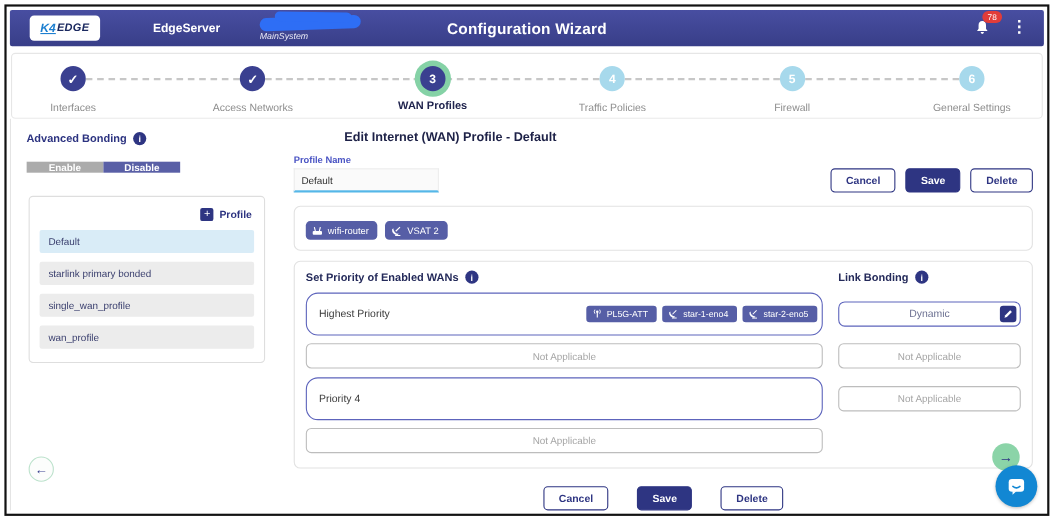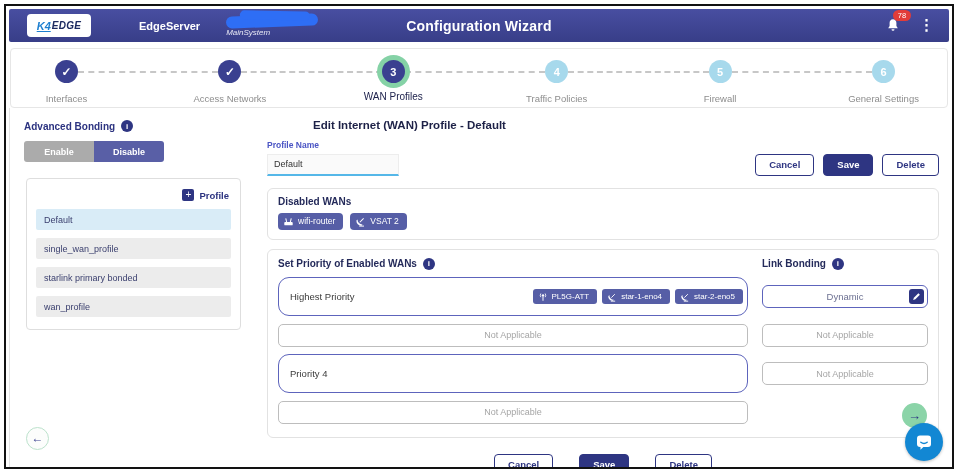--- a/index.html
+++ b/index.html
@@ -6,46 +6,46 @@
   .page{position:relative;width:958px;height:473px;font-family:"Liberation Sans",sans-serif;background:#fff;overflow:hidden;}
   .frame{position:absolute;left:4px;top:4px;right:4px;bottom:4px;border:2px solid #121212;background:#fff;overflow:hidden;}
   .inner{position:absolute;inset:3px;display:flex;flex-direction:column;}
 
   
   .topbar{height:33px;flex:0 0 33px;background:linear-gradient(180deg,#484ea1 0%,#383e88 100%);border-radius:2px;display:flex;align-items:center;position:relative;color:#fff;}
   .logo-box{background:#fff;border-radius:4px;width:64px;height:23px;margin-left:18px;display:flex;align-items:center;justify-content:center;gap:1px;}
   .logo-k4{font-style:italic;font-weight:bold;font-size:11px;color:#1d7fd0;text-decoration:underline;}
   .logo-edge{font-style:italic;font-weight:bold;font-size:10px;color:#1c2a60;letter-spacing:.3px;}
   .product-name{margin-left:20px;font-size:11px;font-weight:bold;padding-left:28px;}
-  .account{margin-left:26px;display:flex;flex-direction:column;}
+  .account{margin-left:36px;display:flex;flex-direction:column;}
   .scribble{width:92px;height:12px;background:#2e6ef5;border-radius:7px;transform:rotate(-2deg);position:relative;}
   .scribble:after{content:"";position:absolute;left:14px;top:-4px;width:70px;height:9px;background:#2e6ef5;border-radius:5px;transform:rotate(3deg);}
   .subsystem{font-size:8px;font-style:italic;margin-top:1px;color:#e8e9f5;}
   .wizard-title{position:absolute;left:0;right:0;text-align:center;font-size:14px;font-weight:bold;letter-spacing:.2px;}
   .bell-wrap{position:absolute;right:46px;top:8px;width:18px;height:18px;}
   .badge{position:absolute;top:-7px;left:8px;background:#e23c39;border-radius:8px;min-width:10px;padding:1.5px 4px;font-size:7.5px;font-weight:normal;text-align:center;line-height:1;}
   .kebab{position:absolute;right:15px;top:6px;font-size:15px;font-weight:bold;color:#fff;line-height:20px;cursor:pointer;}
 
   
   .stepper{margin:6px 1px 0;border:1px solid #e6e6e6;border-radius:4px;height:60px;flex:0 0 60px;display:flex;align-items:flex-start;padding:11px 52px 0 44px;background:#fff;box-sizing:border-box;}
   .step{position:relative;display:flex;flex-direction:column;align-items:center;flex:0 0 auto;}
   .circle{width:23px;height:23px;border-radius:50%;display:flex;align-items:center;justify-content:center;box-sizing:border-box;}
   .step.done .circle{background:#3a4090;color:#fff;font-size:12px;font-weight:bold;}
   .step.active .circle{background:#3a4090;color:#fff;font-size:11px;font-weight:bold;box-shadow:0 0 0 5px #85d2a6;}
   .step.todo .circle{background:#a7d9ec;color:#fff;font-size:11px;font-weight:bold;}
   .slabel{position:absolute;top:33px;white-space:nowrap;font-size:9.5px;color:#8d8d8d;left:50%;transform:translateX(-50%);}
-  .step.active .slabel{color:#20244e;font-weight:normal;font-size:10px;top:31px;}
+  .step.active .slabel{color:#20244e;font-weight:bold;font-size:10px;top:31px;}
   .connector{flex:1 1 0;border-top:2px dashed #c7c7c7;margin-top:11px;min-width:18px;}
 
   
   .content{flex:1;display:flex;position:relative;background:#fff;}
   .sidebar{width:248px;flex:0 0 248px;border-left:1px solid #e4e4e4;padding:12px 0 0 14px;box-sizing:border-box;position:relative;}
   .ab-row{display:flex;align-items:center;gap:6px;font-size:10px;font-weight:bold;color:#2c3380;}
   .info-icon{width:12px;height:12px;border-radius:50%;background:#2e3582;color:#fff;font-size:8px;font-weight:bold;display:inline-flex;align-items:center;justify-content:center;font-style:normal;flex:0 0 12px;}
-  .toggle{display:flex;margin-top:9px;width:140px;height:21px;border-radius:3px;overflow:hidden;}
+  .toggle{display:flex;margin-top:9px;width:140px;height:21px;border-radius:3px;overflow:hidden;align-items:center;}
   .seg{flex:1;display:flex;align-items:center;justify-content:center;font-size:9px;font-weight:bold;color:#fff;cursor:pointer;}
   .seg.enable{background:#ababab;}
   .seg.disable{background:#595fa6;}
   .profile-card{margin:16px 16px 0 2px;border:1px solid #dedede;border-radius:4px;padding:8px 9px 12px;}
   .add-row{display:flex;justify-content:flex-end;align-items:center;gap:5px;margin:2px 2px 4px 0;cursor:pointer;}
   .plus-box{width:12px;height:12px;background:#2e3582;color:#fff;border-radius:2px;font-size:10px;line-height:12px;text-align:center;}
   .add-label{font-size:9.5px;font-weight:bold;color:#2c3380;}
   .pitem{height:21px;border-radius:2px;background:#ececec;color:#3a3f6e;font-size:9px;display:flex;align-items:center;padding:0 8px;margin-top:8px;cursor:pointer;}
   .pitem.selected{background:#d9ecf7;}
   .back-btn{position:absolute;left:16px;bottom:26px;width:23px;height:23px;border-radius:50%;border:1.5px solid #bce2cc;background:#fcfdfc;color:#3a4090;display:flex;align-items:center;justify-content:center;font-size:12px;cursor:pointer;box-sizing:border-box;}
@@ -162,22 +162,22 @@
       <div class="toggle">
         <div class="seg enable">Enable</div>
         <div class="seg disable">Disable</div>
       </div>
       <div class="profile-card">
         <div class="add-row">
           <span class="plus-box">+</span>
           <span class="add-label">Profile</span>
         </div>
         <div class="pitem selected">Default</div>
+        <div class="pitem">starlink primary bonded</div>
         <div class="pitem">single_wan_profile</div>
-        <div class="pitem">starlink primary bonded</div>
         <div class="pitem">wan_profile</div>
       </div>
       <div class="back-btn">
         <span>←</span>
       </div>
     </div>
 
     <div class="main">
       <div class="heading">Edit Internet (WAN) Profile - Default</div>
 
@@ -187,23 +187,20 @@
           <input class="pn-input" value="Default" style="">
         </div>
         <div class="btn-row">
           <button class="btn">Cancel</button>
           <button class="btn solid">Save</button>
           <button class="btn">Delete</button>
         </div>
       </div>
 
       <div class="disabled-box">
-        <div class="sec-label">
-                <span>Disabled WANs</span>
-              </div>
         <div class="chips">
           <span class="chip">
             <span>
               <svg width="11" height="11" viewBox="0 0 12 12">
                       <rect x="1.4" y="6.6" width="9.2" height="3.6" rx="1" fill="#fff"></rect>
                       <line x1="4" y1="6.6" x2="3" y2="2.6" stroke="#fff" stroke-width="1.1"></line>
                       <line x1="8" y1="6.6" x2="9" y2="2.6" stroke="#fff" stroke-width="1.1"></line>
                     </svg>
             </span>
             <span>wifi-router</span>

